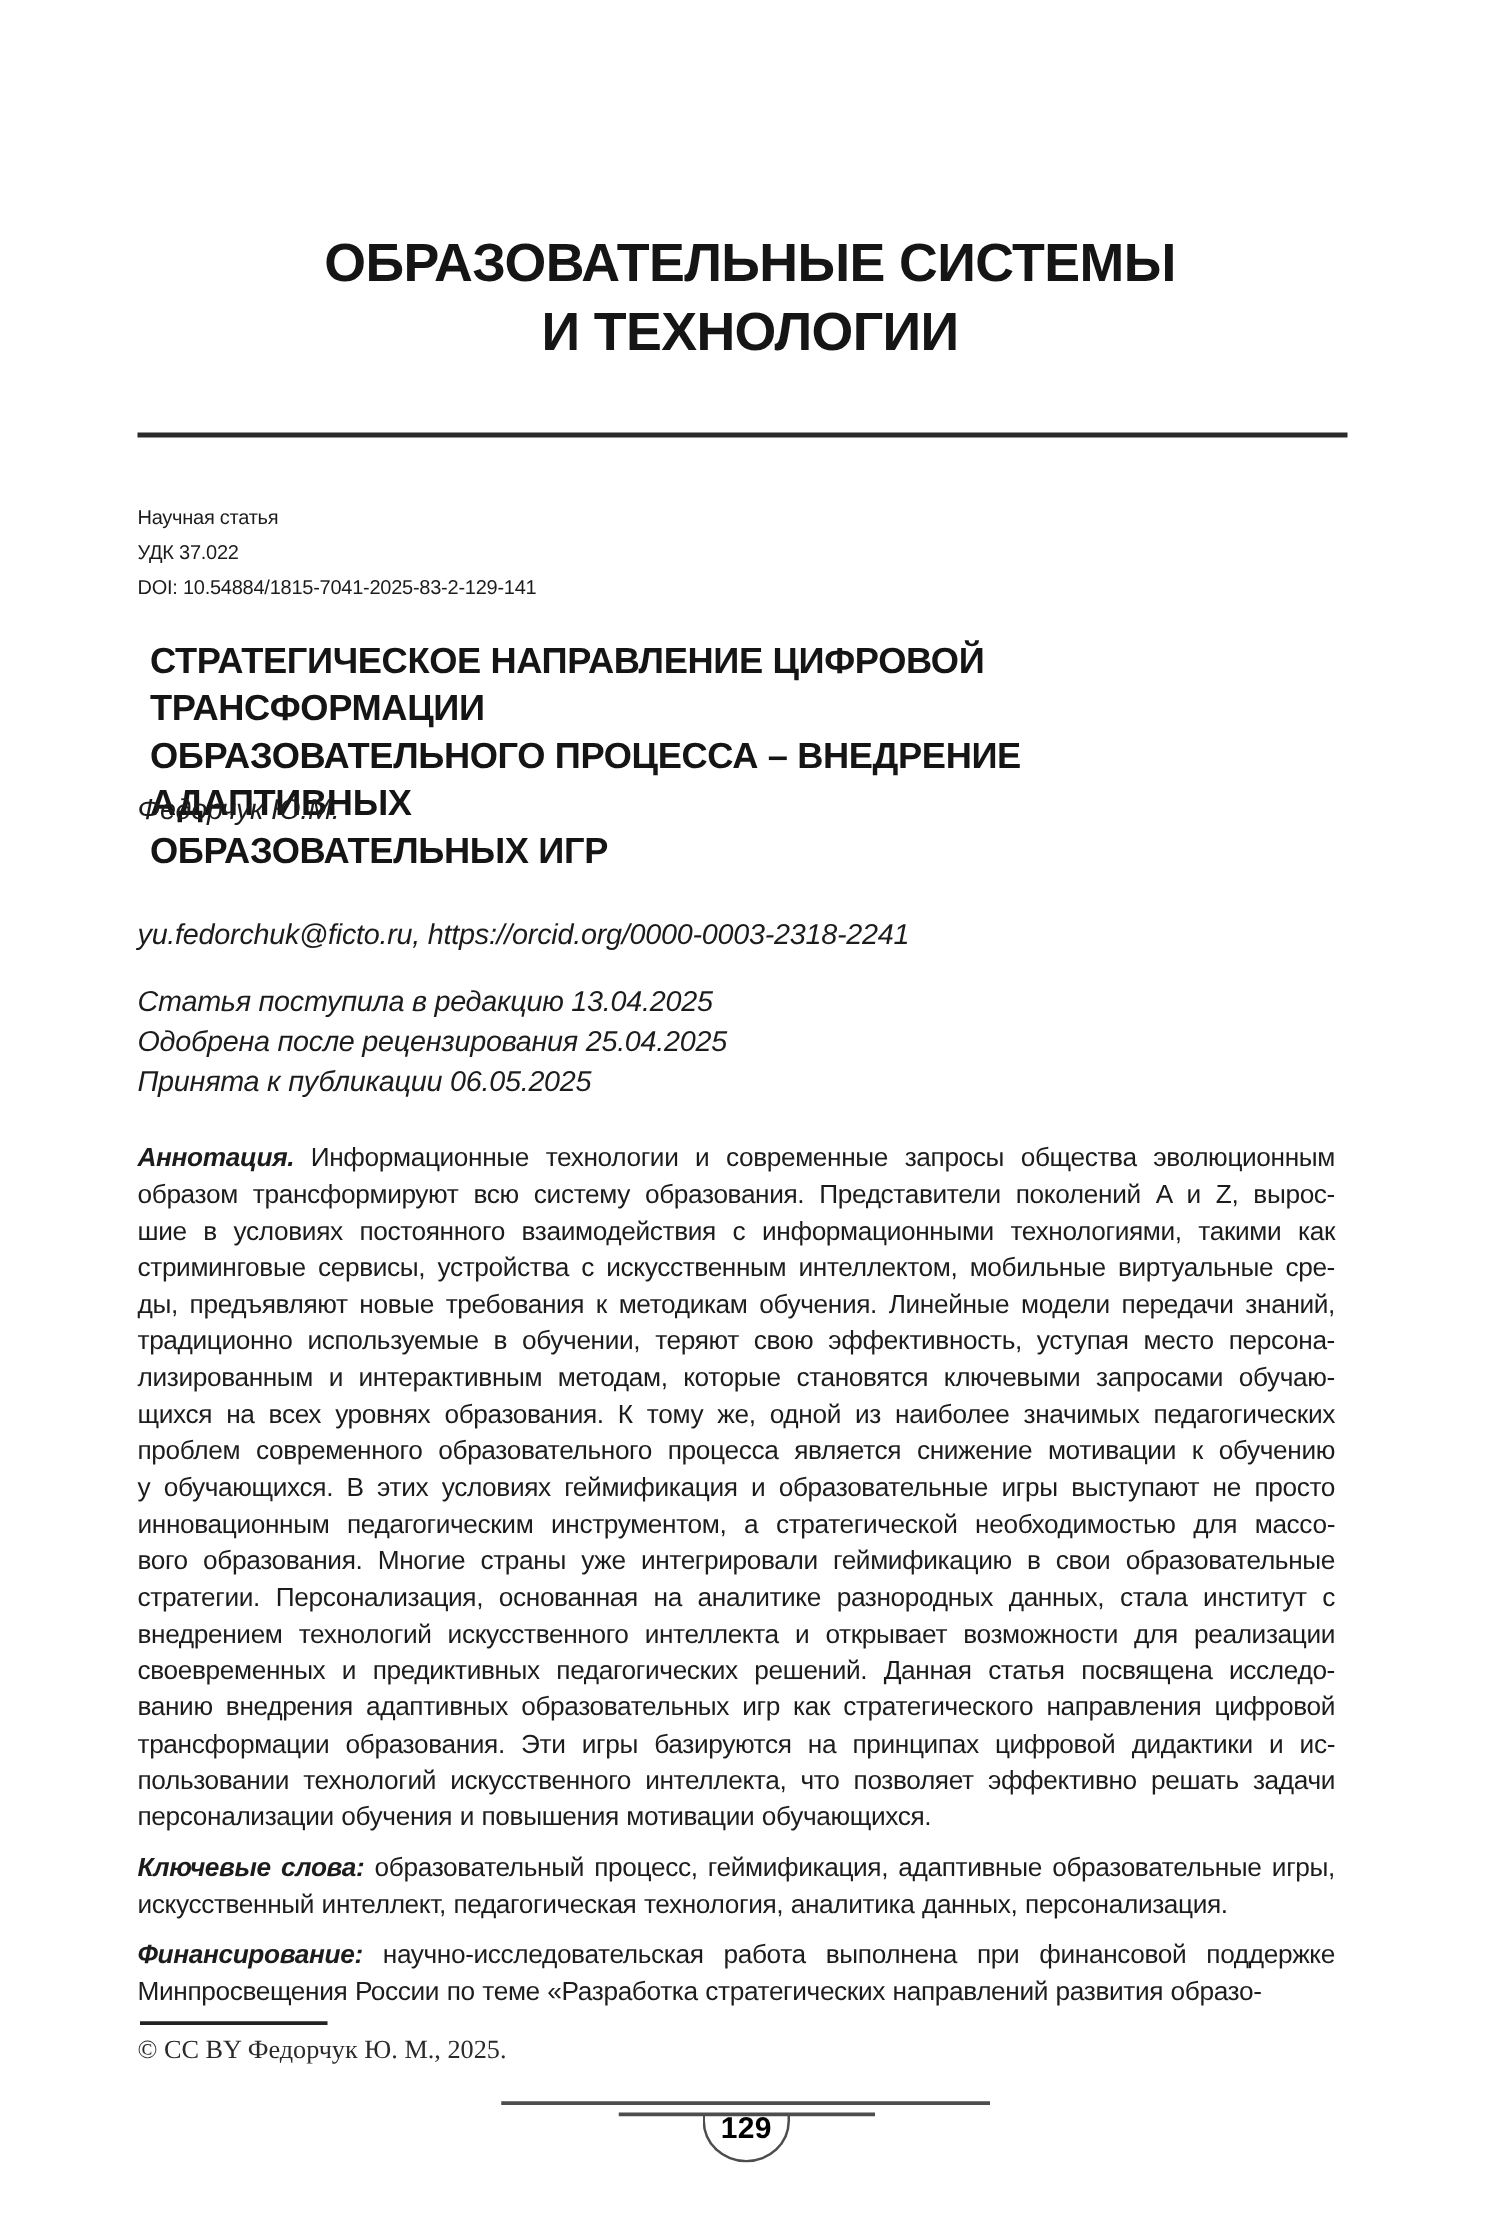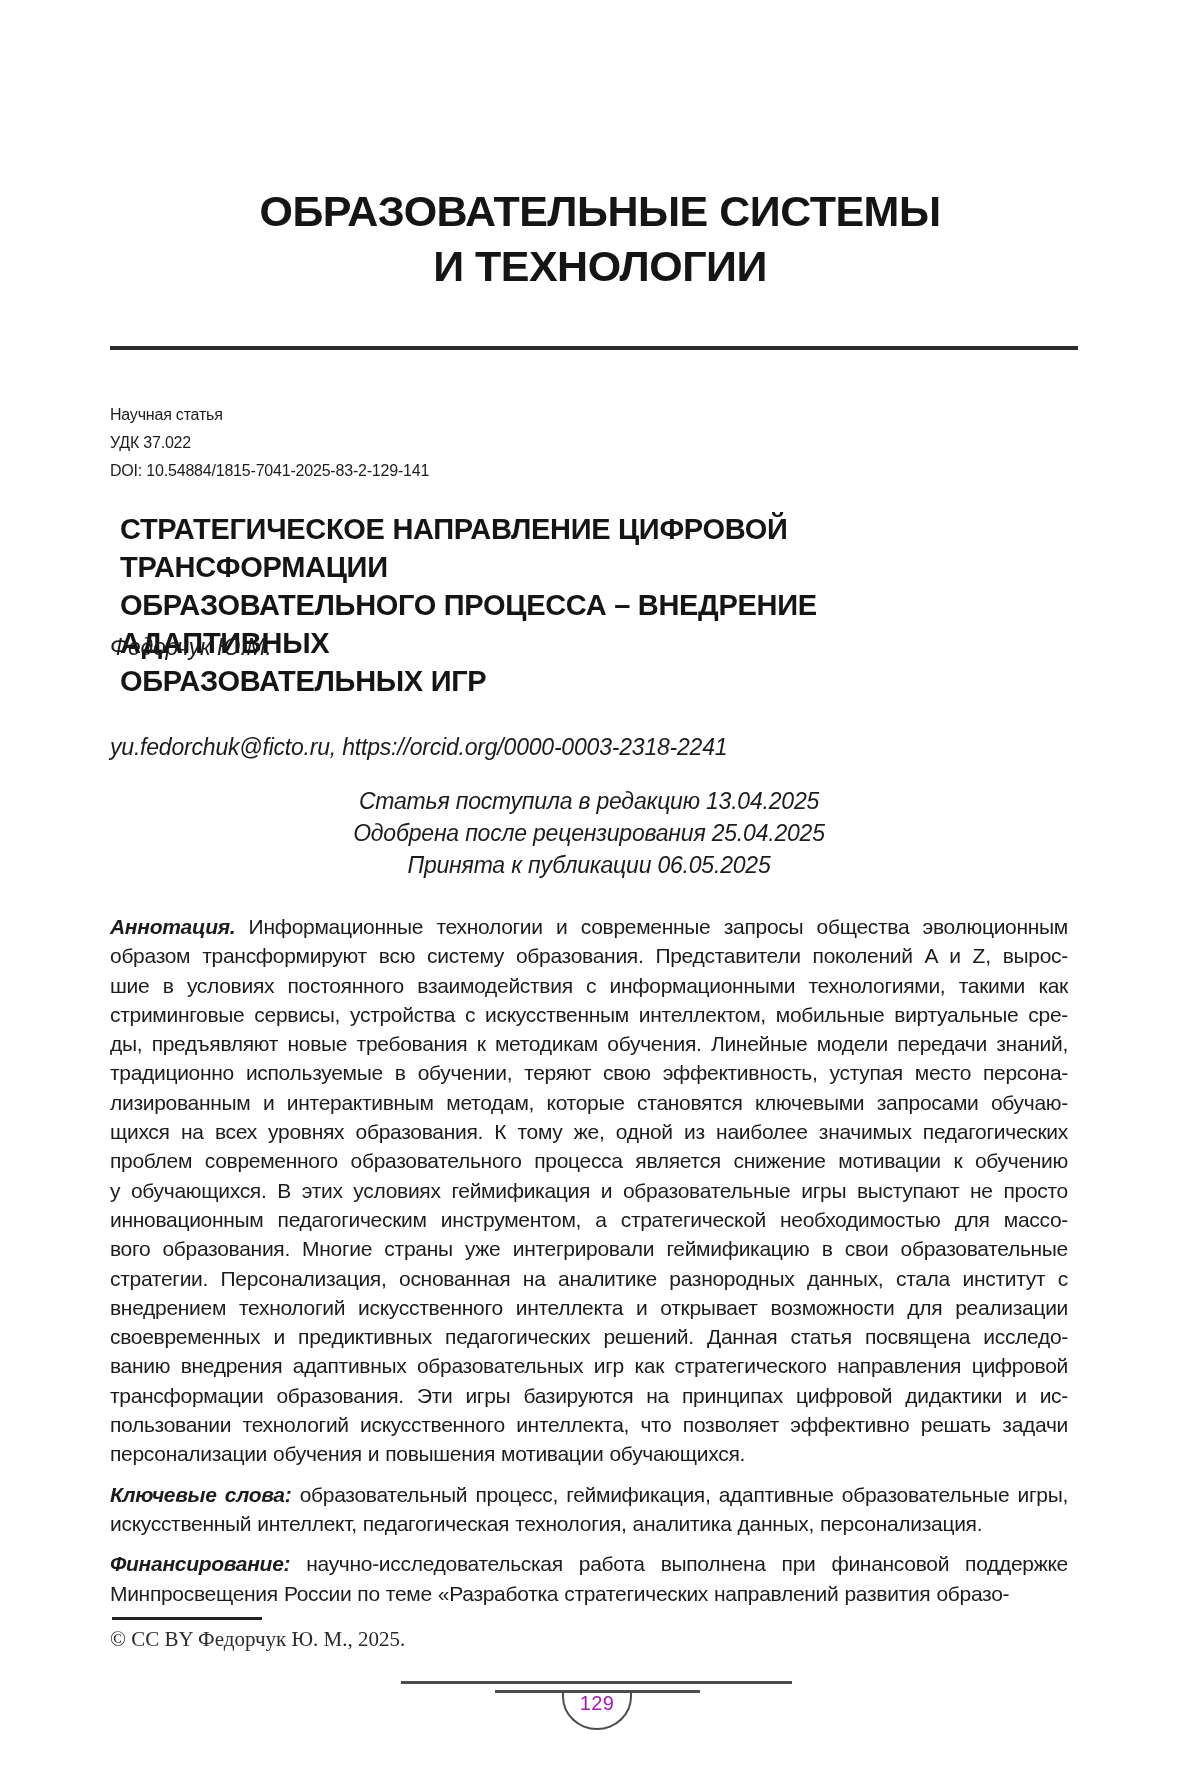--- a/index.html
+++ b/index.html
@@ -44,21 +44,21 @@
   }
   .author      { top: 586px; }
   .affiliation { top: 638px; }
   .contact     { top: 686px; }
 
   .dates {
     position: absolute; top: 737px; left: 110px; width: 958px;
     text-align: right; font-style: italic;
     font-size: 23px; line-height: 32px; letter-spacing: -0.2px;
   }
-  .dates .tline { text-align: center; }
+  .dates .tline { text-align: left; }
 
   
   .body-text {
     position: absolute; top: 864px; left: 110px; width: 958px;
     font-size: 21px; line-height: 29.3px; letter-spacing: -0.3px;
     word-spacing: 0.5px;
   }
   .para + .para { margin-top: 11px; }
   .para .tline { text-align: justify; text-align-last: justify; }
   .para .tline.last { text-align-last: left; }
@@ -84,22 +84,22 @@
     position: absolute; top: 1642px; left: 495px; width: 205px; height: 3px;
     background: #4d4d4d;
   }
   .page-number-arc {
     position: absolute; top: 1644px; left: 562px; width: 70px; height: 38px;
     border: 2px solid #4d4d4d; border-top: none;
     border-radius: 0 0 38px 38px / 0 0 36px 36px;
     display: flex; justify-content: center; align-items: flex-start;
   }
   .page-number {
-    font-size: 20px; font-weight: normal; letter-spacing: 0.3px;
-    line-height: 22px; color: #a21caf;
+    font-size: 24px; font-weight: bold; letter-spacing: 0.3px;
+    line-height: 22px; color: #000000;
   }
 </style>
 </head>
 <body>
 
 <div class="page">
 
   <header class="section-header">
       <div class="tline">ОБРАЗОВАТЕЛЬНЫЕ СИСТЕМЫ</div>
       <div class="tline last">И ТЕХНОЛОГИИ</div>

